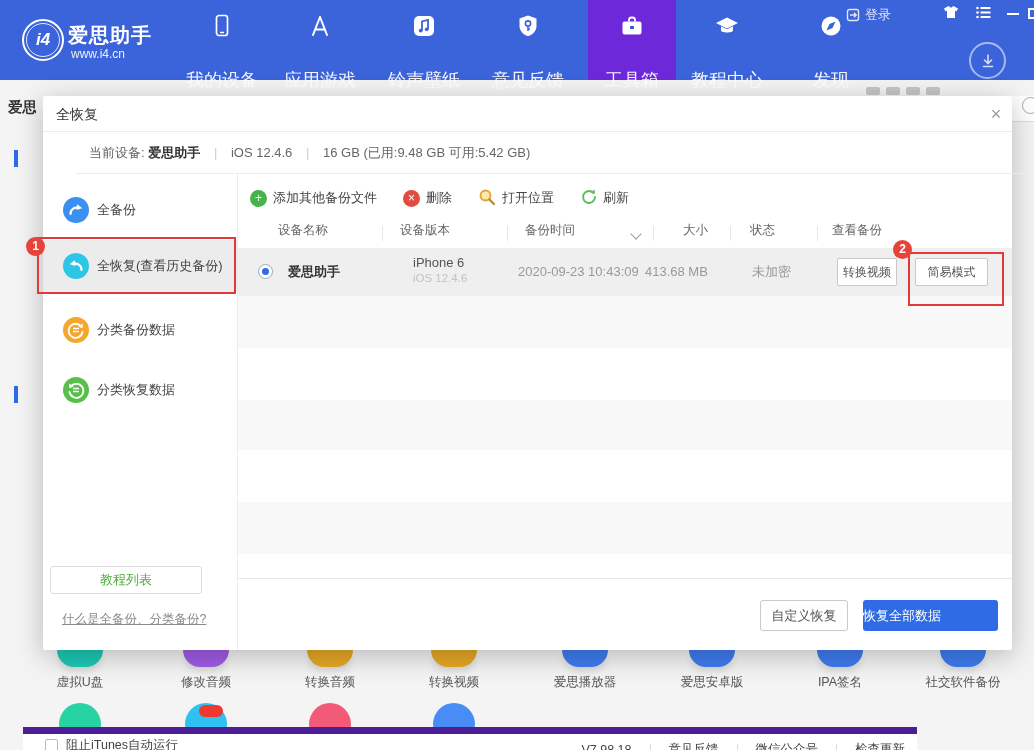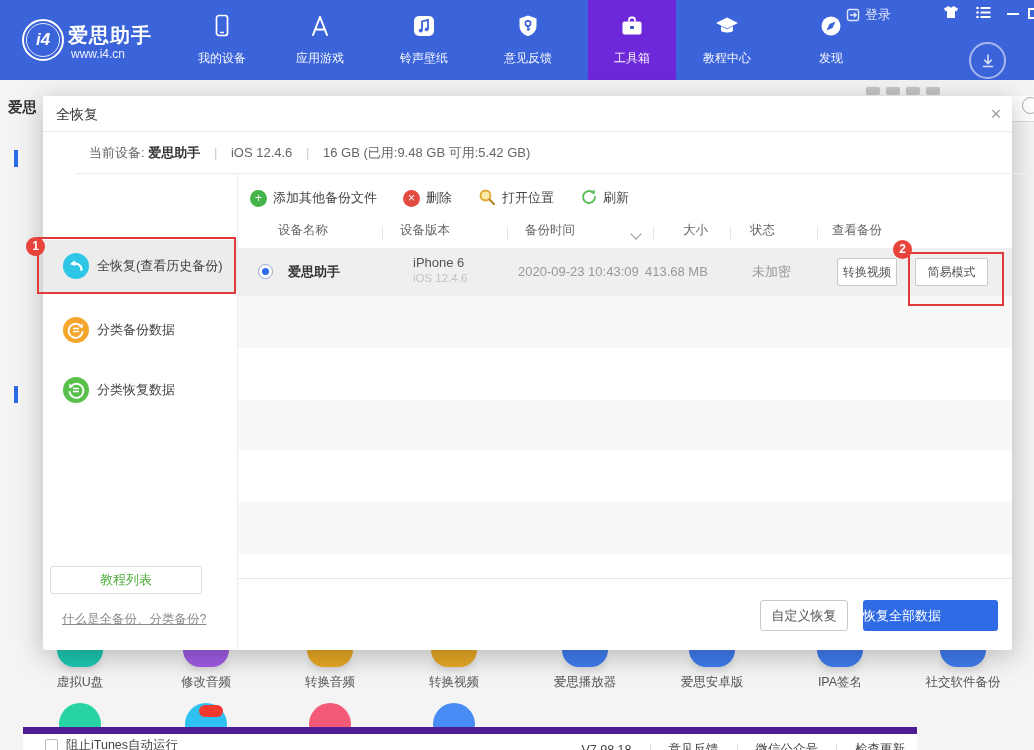--- a/index.html
+++ b/index.html
@@ -10,21 +10,21 @@
   
   .navbar { position:absolute; left:0; top:0; width:1034px; height:80px; background:#3b63da; z-index:2; }
   .logo-ring { position:absolute; left:22px; top:19px; width:42px; height:42px; border:2px solid #fff; border-radius:50%; }
   .logo-ring .inner { position:absolute; inset:2px; border:1px solid rgba(255,255,255,.85); border-radius:50%;
     display:flex; align-items:center; justify-content:center; color:#fff; font-weight:bold; font-style:italic; font-size:17px; }
   .logo-title { position:absolute; left:68px; top:22px; color:#fff; font-size:20px; font-weight:bold; letter-spacing:1px; }
   .logo-sub { position:absolute; left:71px; top:47px; color:rgba(255,255,255,.9); font-size:12px; }
   .nav-item { position:absolute; top:0; width:88px; height:80px; color:#fff; cursor:pointer; text-align:center; }
   .nav-item.active { background:#6d28d9; }
   .nav-item .ico { position:absolute; left:31px; top:13px; width:26px; height:26px; }
-  .nav-item .lbl { position:absolute; left:0; top:50px; width:100%; font-size:12px; color:rgba(255,255,255,.95); }
+  .nav-item .lbl { position:absolute; left:0; top:68px; width:100%; font-size:18px; color:rgba(255,255,255,.95); }
   .login { position:absolute; left:846px; top:6px; color:rgba(255,255,255,.85); font-size:13px; display:flex; align-items:center; gap:5px; cursor:pointer; }
   .winctl { position:absolute; top:4px; width:18px; height:16px; display:flex; align-items:center; justify-content:center; cursor:pointer; }
   .minbar { width:12px; height:2px; background:#fff; }
   .maxbox { width:11px; height:11px; border:2px solid #fff; }
   .dl-circle { position:absolute; left:969px; top:42px; width:37px; height:37px; border:2px solid rgba(255,255,255,.55); border-radius:50%;
     display:flex; align-items:center; justify-content:center; cursor:pointer; }
 
   
   .partial-title { position:absolute; left:8px; top:98px; width:28px; height:18px; overflow:hidden; font-size:14.5px; font-weight:bold; color:#333; white-space:nowrap; }
   .blue-marker { position:absolute; left:14px; width:4px; height:17px; background:#2e6be6; }
@@ -255,20 +255,30 @@
     <b>爱思助手</b>
     <span class="sep">|</span>
     <span>iOS 12.4.6</span>
     <span class="sep">|</span>
     <span>16 GB (已用:9.48 GB 可用:5.42 GB)</span>
   </div>
 
   <div class="sidebar">
     <div class="side-selected"></div>
 
+    <div class="side-item" style="top:18px">
+      <span class="sico">
+        <svg width="26" height="26" viewBox="0 0 26 26">
+            <circle cx="13" cy="13" r="13" fill="#3b8ff0"></circle>
+            <path d="M7.5 17 c0 -5 4.5 -7.5 8.5 -5.8" fill="none" stroke="#fff" stroke-width="2.2" stroke-linecap="round"></path>
+            <path d="M14.2 7.2 L19.3 11.2 L13.2 12.8 Z" fill="#fff"></path>
+          </svg>
+      </span>
+      <span class="slbl">全备份</span>
+    </div>
 
     <div class="side-item" style="top:74px">
       <span class="sico">
         <svg width="26" height="26" viewBox="0 0 26 26">
             <circle cx="13" cy="13" r="13" fill="#2ec6e6"></circle>
             <path d="M18.5 17 c0 -5 -4.5 -7.5 -8.5 -5.8" fill="none" stroke="#fff" stroke-width="2.2" stroke-linecap="round"></path>
             <path d="M11.8 7.2 L6.7 11.2 L12.8 12.8 Z" fill="#fff"></path>
           </svg>
       </span>
       <span class="slbl">全恢复(查看历史备份)</span>

